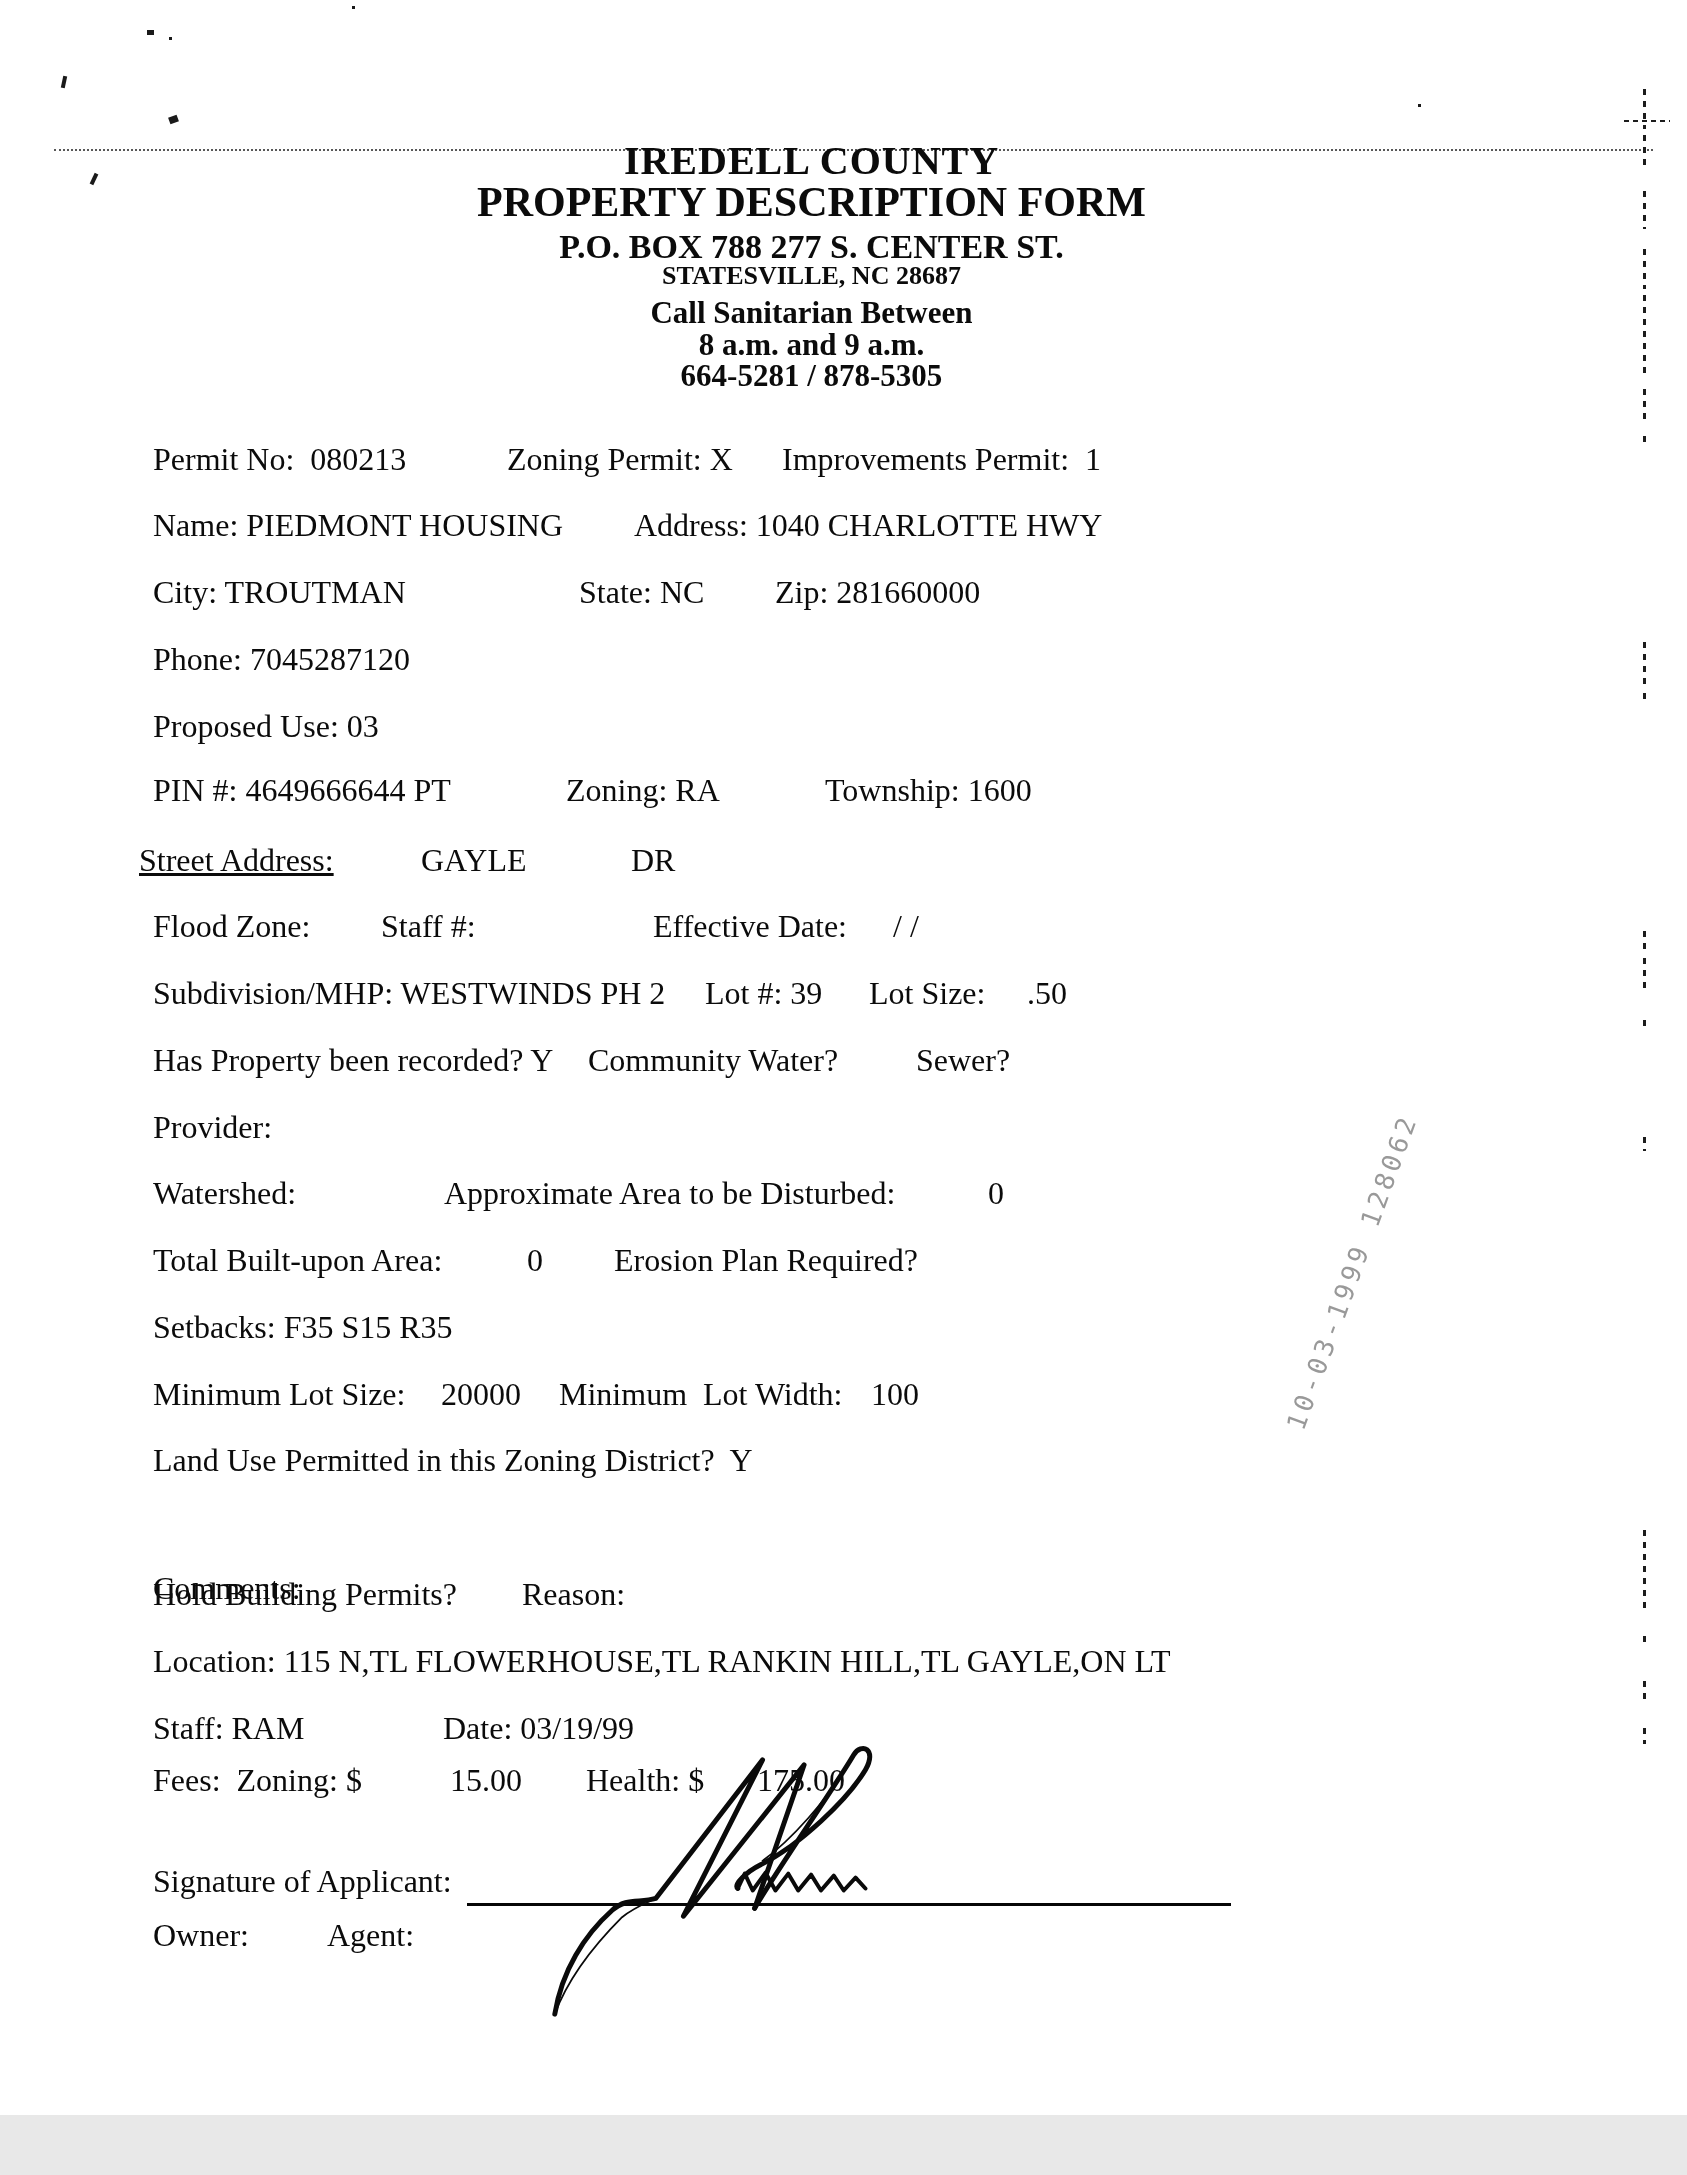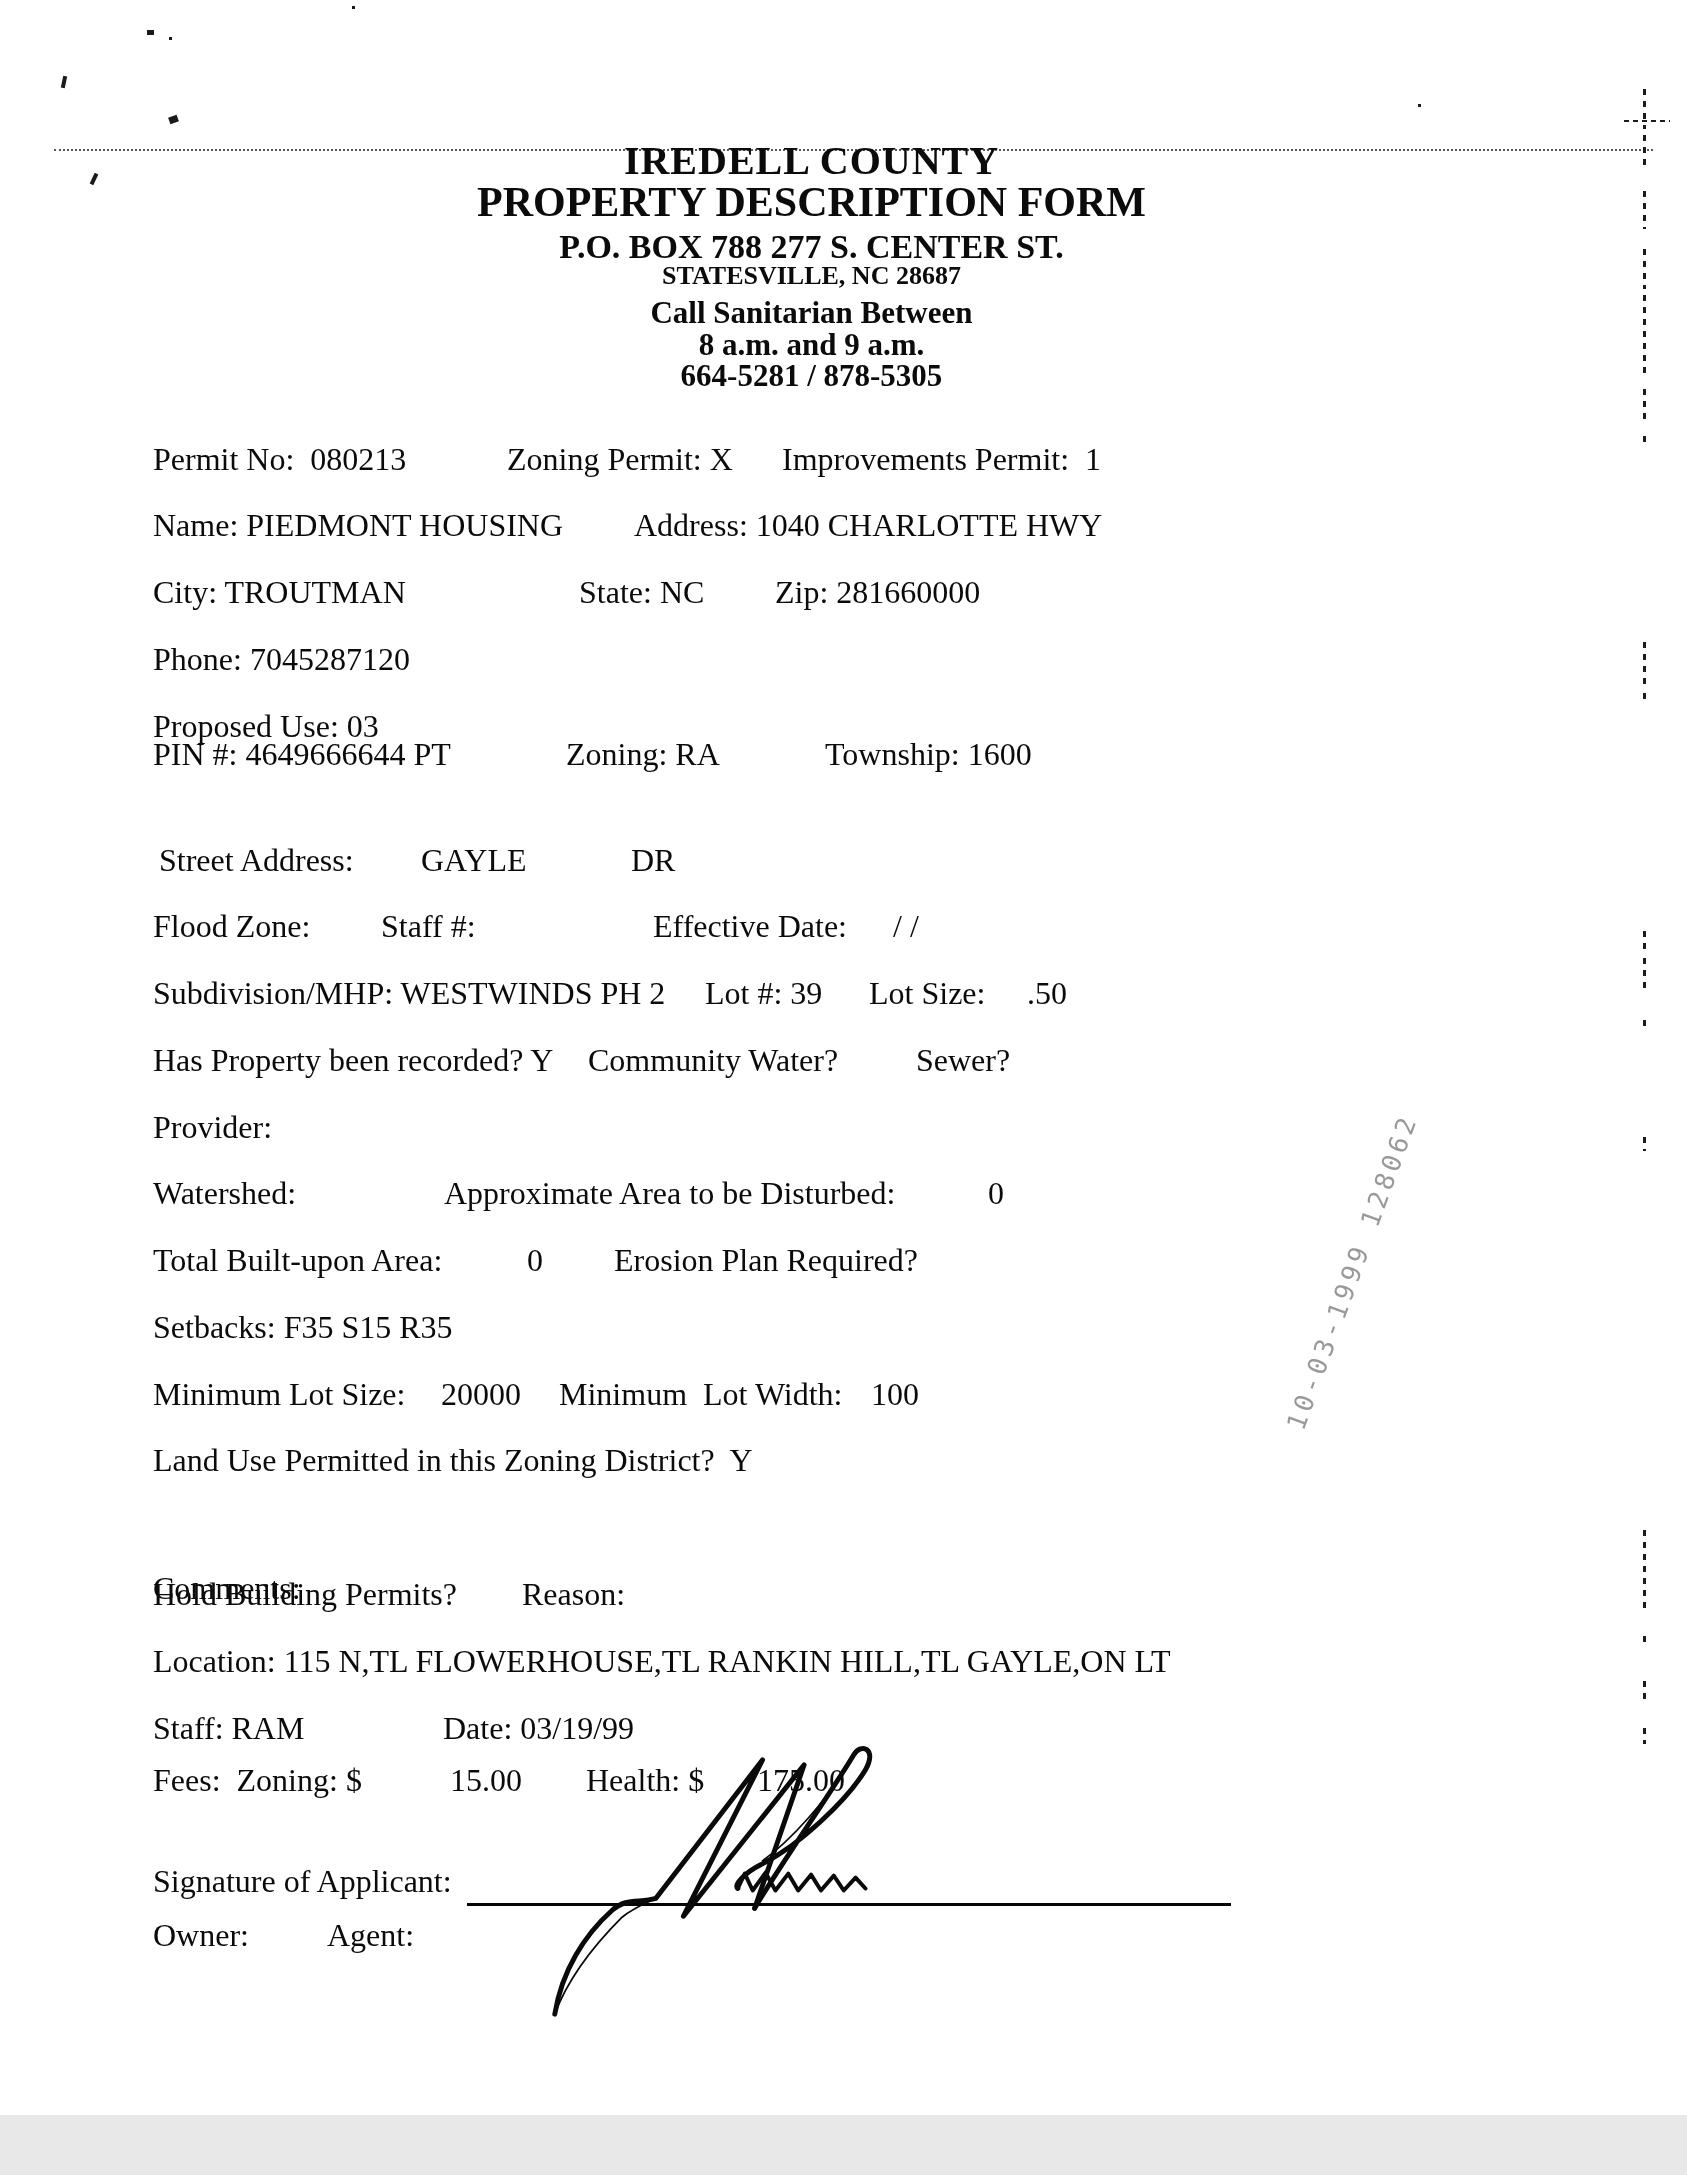--- a/index.html
+++ b/index.html
@@ -110,27 +110,27 @@
         <span class="seg" style="left: 153px;">City: TROUTMAN</span>
         <span class="seg" style="left: 579px;">State: NC</span>
         <span class="seg" style="left: 775px;">Zip: 281660000</span>
       </div>
       <div class="form-row" style="top: 641px;">
         <span class="seg" style="left: 153px;">Phone: 7045287120</span>
       </div>
       <div class="form-row" style="top: 708px;">
         <span class="seg" style="left: 153px;">Proposed Use: 03</span>
       </div>
-      <div class="form-row" style="top: 736px;">
+      <div class="form-row" style="top: 772px;">
         <span class="seg" style="left: 153px;">PIN #: 4649666644 PT</span>
         <span class="seg" style="left: 566px;">Zoning: RA</span>
         <span class="seg" style="left: 825px;">Township: 1600</span>
       </div>
       <div class="form-row" style="top: 842px;">
-        <span class="seg" style="left: 159px;">Street Address:</span>
+        <span class="seg" style="left: 139px; text-decoration: underline;">Street Address:</span>
         <span class="seg" style="left: 421px;">GAYLE</span>
         <span class="seg" style="left: 631px;">DR</span>
       </div>
       <div class="form-row" style="top: 908px;">
         <span class="seg" style="left: 153px;">Flood Zone:</span>
         <span class="seg" style="left: 381px;">Staff #:</span>
         <span class="seg" style="left: 653px;">Effective Date:</span>
         <span class="seg" style="left: 893px;">/ /</span>
       </div>
       <div class="form-row" style="top: 975px;">

